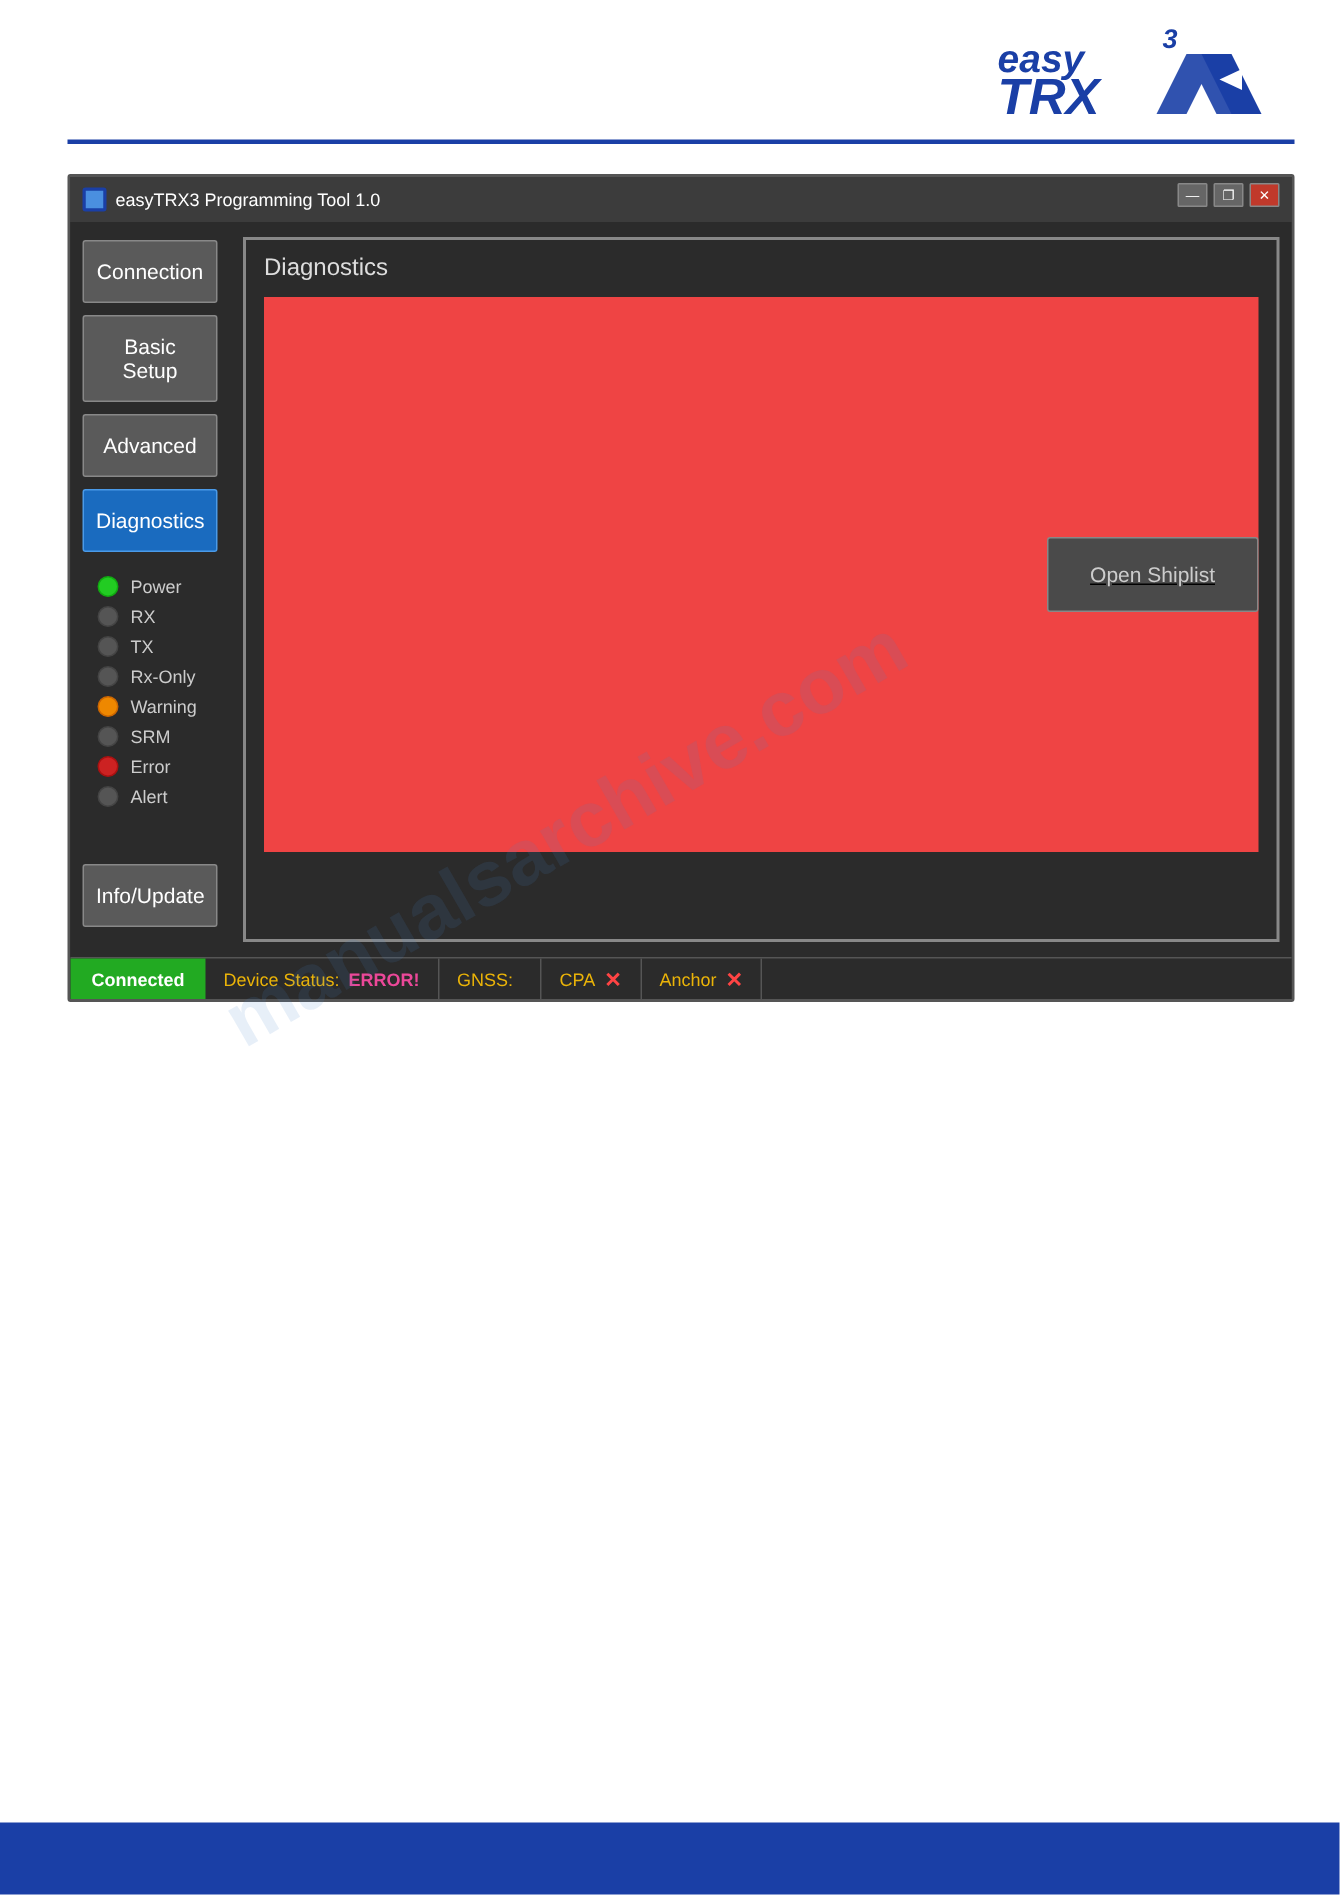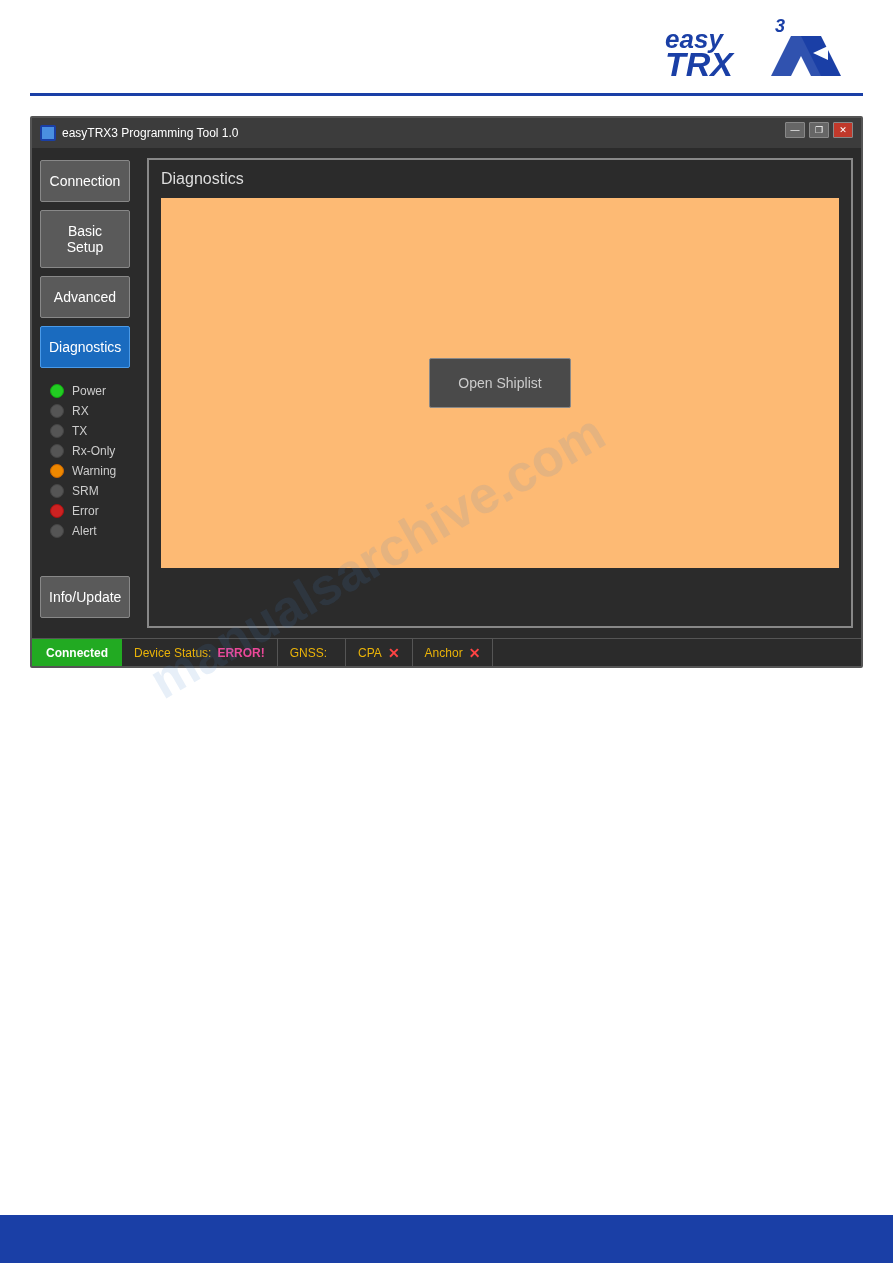--- a/index.html
+++ b/index.html
@@ -187,26 +187,27 @@
     }
 
     .tab.active {
       background: #3a3a3a;
       color: #fff;
       border-bottom: 1px solid #2b2b2b;
     }
 
     
     .tab-content {
-      background: #fdba74;
+      background: #ef4444;
       min-height: 370px;
       position: relative;
       display: flex;
       align-items: center;
-      justify-content: center;
+      justify-content: flex-end;
+      text-decoration: underline;
     }
 
     .open-shiplist-btn {
       background: #4a4a4a;
       color: #ccc;
       border: 1px solid #888;
       padding: 16px 28px;
       font-size: 14px;
       cursor: pointer;
       border-radius: 2px;
@@ -291,21 +292,21 @@
       line-height: 1.4;
     }
 
     .info-update-btn {
       margin-top: 8px;
     }
   </style>
 </head>
 <body>
 
-<div style="position:relative; min-height:1263px;">
+<div style="position:relative; min-height:1263px;padding-left:15px;">
 
   <div class="page-header">
     <div class="logo-container">
 
       <svg width="200" height="65" viewBox="0 0 200 65">
 
         <text x="2" y="30" font-family="Arial" font-size="26" font-weight="bold" font-style="italic" fill="#1a3fa6">easy</text>
 
         <text x="112" y="14" font-family="Arial" font-size="18" font-weight="bold" font-style="italic" fill="#1a3fa6">3</text>
 

